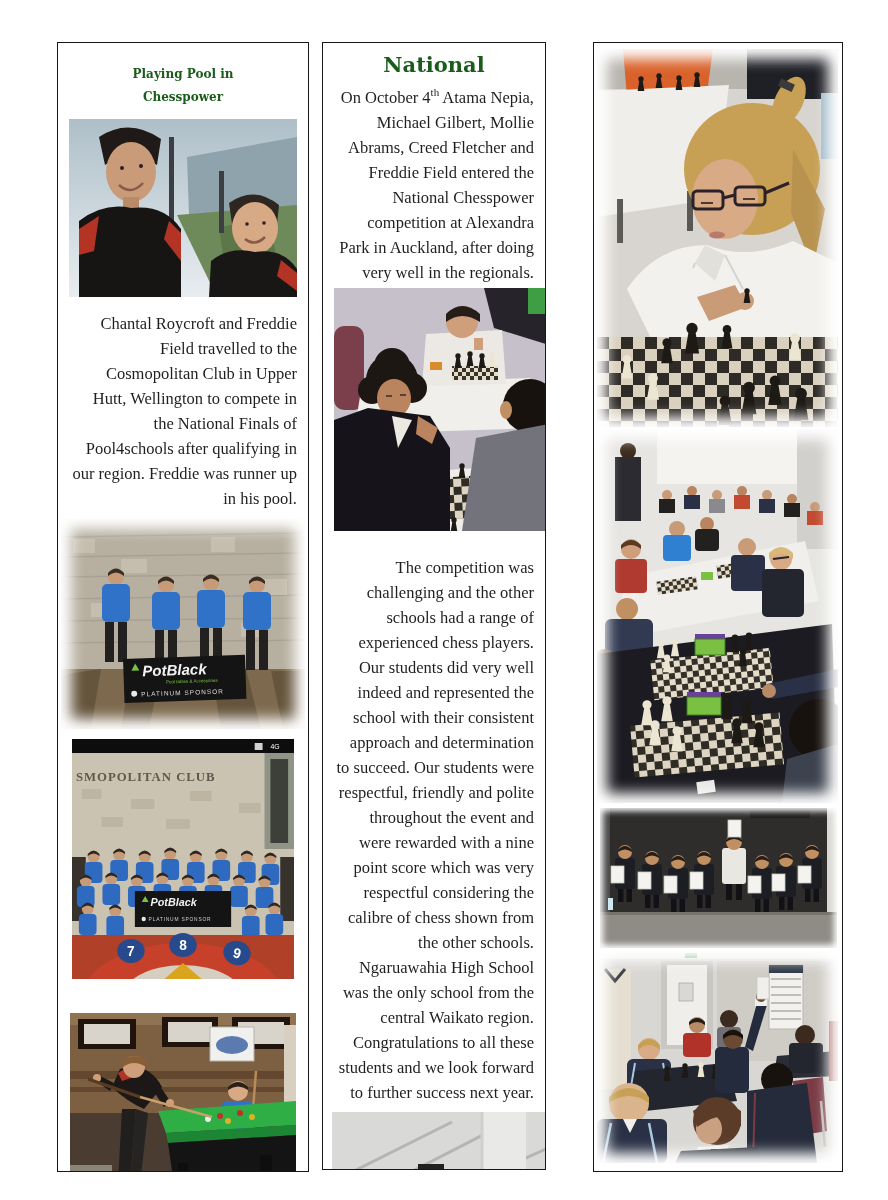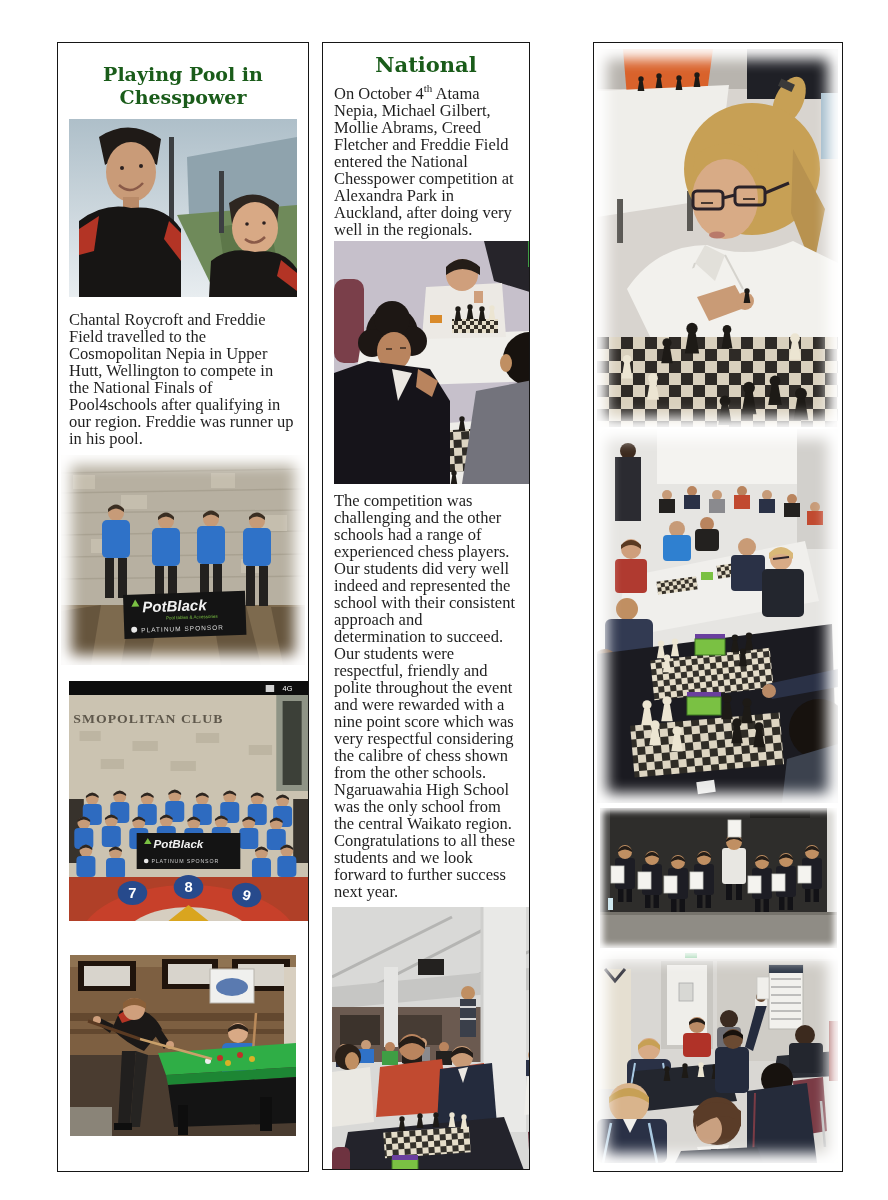--- a/index.html
+++ b/index.html
@@ -1,41 +1,41 @@
 <!DOCTYPE html>
 <html><head>
 <meta charset="utf-8">
 <style>
   html,body { margin:0; padding:0; background:#ffffff; }
   .page { position:relative; width:888px; height:1200px; background:#ffffff;
           font-family:"Liberation Serif", serif; color:#1f1f1f; overflow:hidden; }
   .col { position:absolute; border:1.5px solid #161616; box-sizing:border-box;
          background:#ffffff; overflow:hidden; }
   .col-left  { left:57px;  top:42px; width:252px; height:1130px; padding:8px 11px; }
-  .col-mid   { left:322px; top:42px; width:208px; height:1128px; padding:8px 11px; }
+  .col-mid   { left:322px; top:42px; width:224px; height:1128px; padding:8px 11px; }
   .col-right { left:593px; top:42px; width:250px; height:1130px; padding:4px 3px; }
 
   h2.title { margin:2px 0 0 0; text-align:center; color:#1a5c1a;
              font-family:"DejaVu Serif", serif; font-weight:bold; }
-  .col-left h2.title { font-size:19px; line-height:23px;margin-top:12px; }
+  .col-left h2.title { font-size:12px; line-height:23px;margin-top:12px; }
   .col-mid  h2.title { font-size:21px; line-height:24px; }
   h2.title span { display:block; }
 
-  p.body { font-size:16.5px; line-height:17px; margin:0; }
+  p.body { font-size:16.5px; line-height:25px; margin:0;text-align:right; }
   sup { font-size:11px; }
   .col-left p.body { margin-top:14px; }
   .col-mid p.p1 { margin-top:3px; }
-  .col-mid p.p2 { margin-top:8px; }
+  .col-mid p.p2 { margin-top:24px; }
 
   figure { margin:0; position:relative; }
   figure svg { display:block; width:100%; height:100%; }
 
   .ph-selfie  { width:228px; height:178px; margin:10px auto 0; }
   .ph-team    { width:244px; height:210px; margin:8px 0 0 -8px; }
-  .ph-club    { width:239px; height:240px; margin:16px auto 0; }
+  .ph-club    { width:222px; height:240px; margin:10px auto 0; }
   .ph-pool    { width:226px; height:181px; margin:34px auto 0; }
   .ph-chess1  { width:225px; height:243px; margin:3px 0 0 0; }
   .ph-hall    { width:229px; height:298px; margin:7px 0 0 -2px; }
   .ph-girl    { width:241px; height:378px; margin:2px 0 0 0; }
   .ph-rows    { width:241px; height:374px; margin:2px 0 0 0; }
   .ph-certs   { width:237px; height:140px; margin:5px auto 0; }
   .ph-blazers { width:241px; height:212px; margin:3px 0 0 0; }
 
   .feather::after { content:""; position:absolute; inset:0; pointer-events:none;
                     box-shadow: inset 0 0 14px 10px #ffffff; }
@@ -131,21 +131,21 @@
         <path d="M160,84 Q185,66 210,86 L208,105 Q185,92 163,105 Z" fill="#2e2620"></path>
         <ellipse cx="186" cy="109" rx="23" ry="26" fill="#d8a985"></ellipse>
         <circle cx="178" cy="105" r="1.8" fill="#2a2020"></circle>
           <circle cx="195" cy="104" r="1.8" fill="#2a2020"></circle>
         <path d="M176,120 Q186,128 196,118" stroke="#8a5a48" stroke-width="2.5" fill="none"></path>
         <path d="M140,178 L142,142 Q160,127 186,133 Q214,129 228,150 L228,178 Z" fill="#191715"></path>
         <polygon points="212,141 228,154 228,172 208,157" fill="#b33425"></polygon>
       </svg>
     </figure>
 
-    <p class="body">Chantal Roycroft and Freddie Field travelled to the Cosmopolitan Nepia in Upper Hutt, Wellington to compete in the National Finals of Pool4schools after qualifying in our region. Freddie was runner up in his pool.</p>
+    <p class="body">Chantal Roycroft and Freddie Field travelled to the Cosmopolitan Club in Upper Hutt, Wellington to compete in the National Finals of Pool4schools after qualifying in our region. Freddie was runner up in his pool.</p>
 
     <figure class="ph-team feather">
       <svg viewBox="0 0 244 210" preserveAspectRatio="none">
         <rect width="244" height="158" fill="#b7b0a1"></rect>
         <g stroke="#a59e8e" stroke-width="1.5" opacity="0.8">
           <line x1="0" y1="18" x2="244" y2="14"></line>
             <line x1="0" y1="38" x2="244" y2="34"></line>
           <line x1="0" y1="58" x2="244" y2="55"></line>
             <line x1="0" y1="80" x2="244" y2="76"></line>
           <line x1="0" y1="102" x2="244" y2="99"></line>

